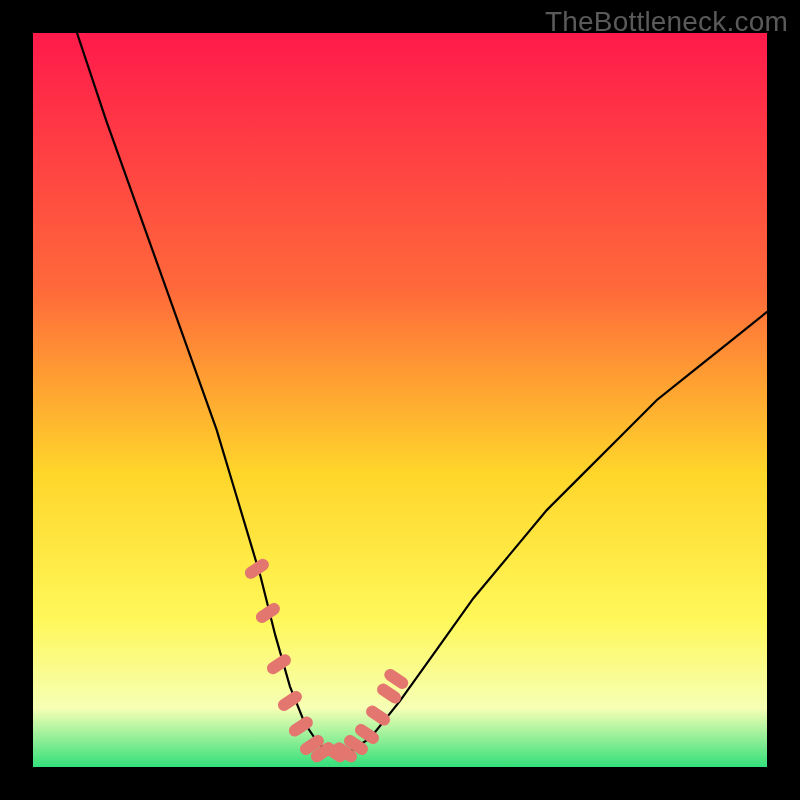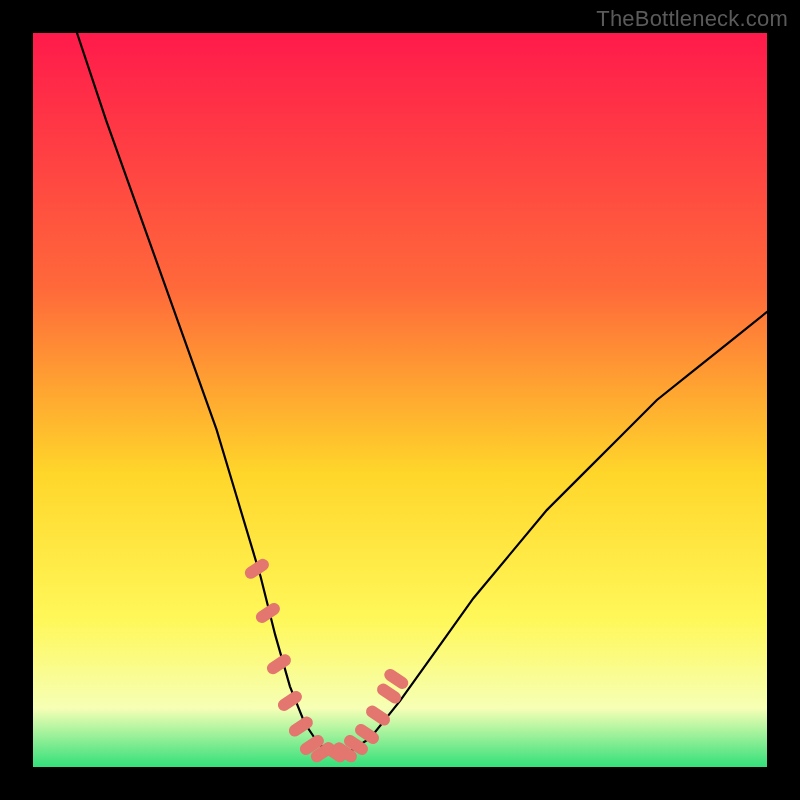--- a/index.html
+++ b/index.html
@@ -16,21 +16,21 @@
     left: 33px;
     top: 33px;
     width: 734px;
     height: 734px;
   }
   .watermark {
     position: absolute;
     top: 6px;
     right: 12px;
     color: #5a5a5a;
-    font-size: 22px;
+    font-size: 28px;
     font-weight: 500;
     letter-spacing: 0.2px;
   }
   svg { display: block; }
 </style>
 </head>
 <body>
 
 <div class="watermark">TheBottleneck.com</div>
 

